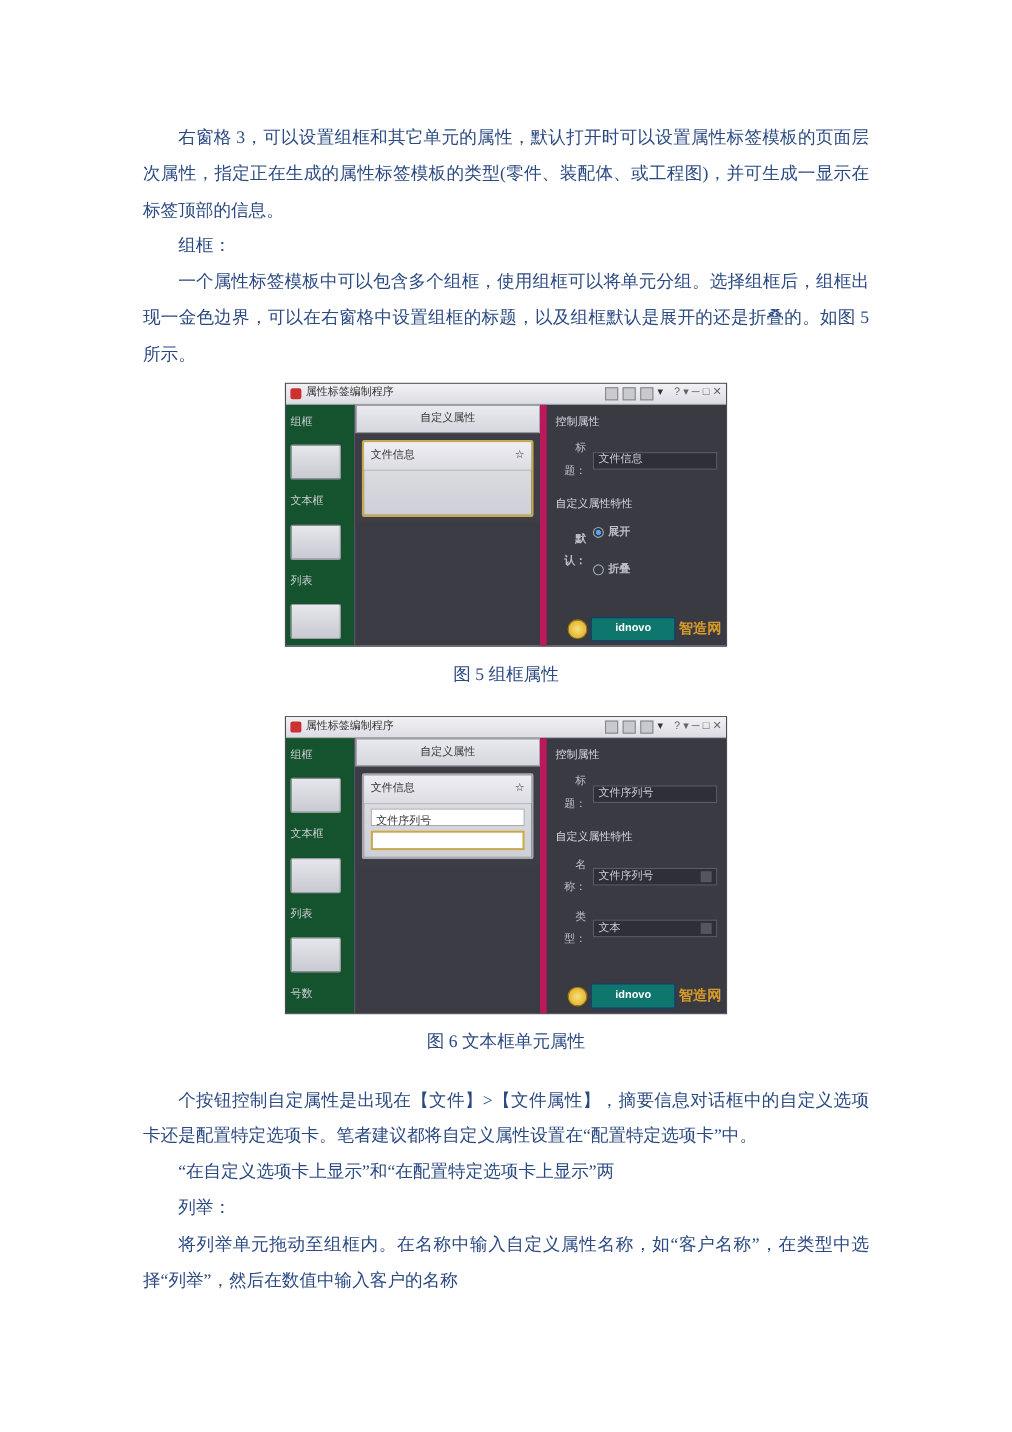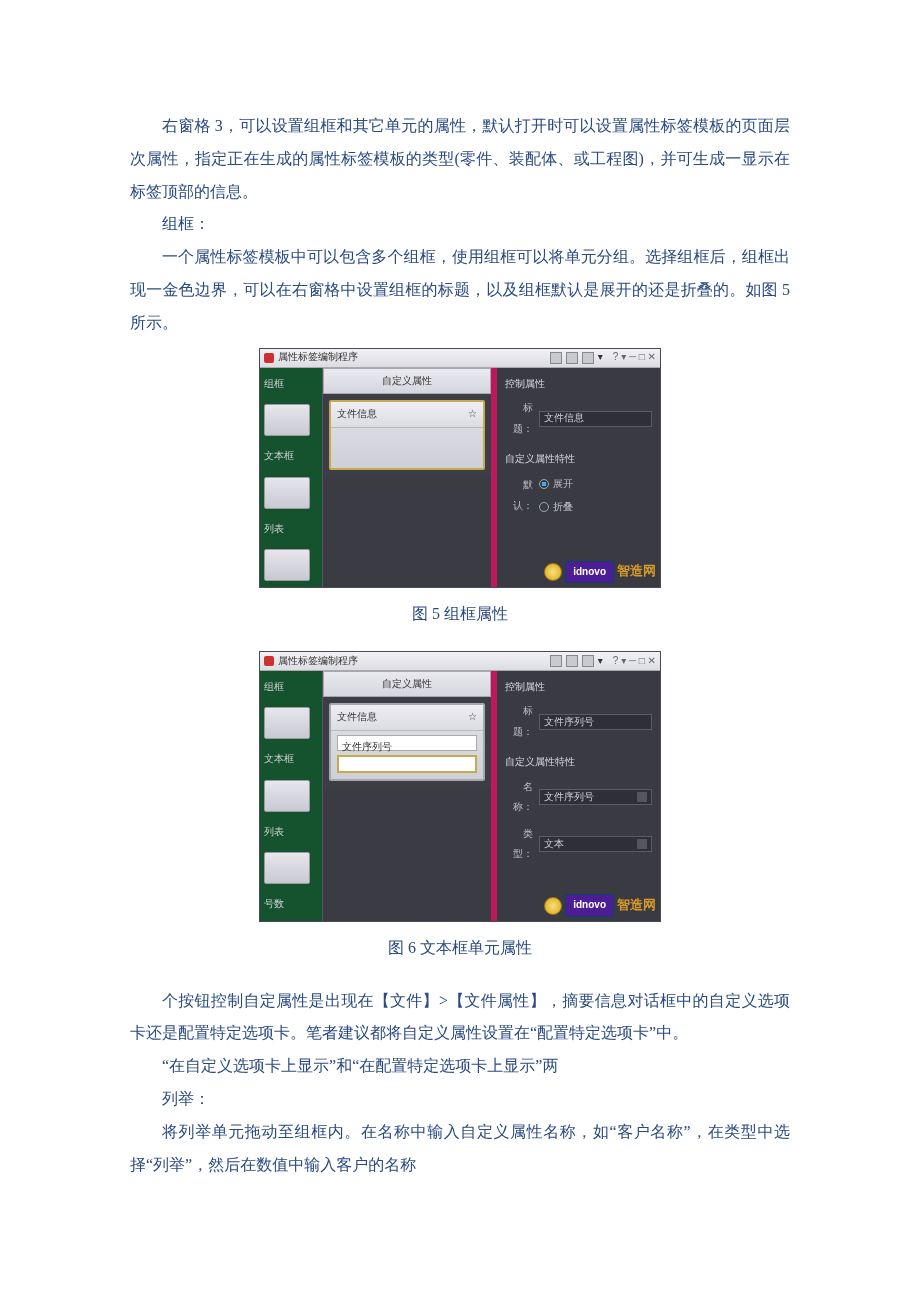--- a/index.html
+++ b/index.html
@@ -140,22 +140,22 @@
   .watermark {
     position:absolute; right:4px; bottom:2px;
     display:flex; align-items:center; gap:3px;
   }
   .wm-logo {
     width:16px; height:16px; border-radius:50%;
     background: radial-gradient(#f9e07a,#d8a618);
     border:1px solid #a37b0c;
   }
   .wm-box {
-    background:#4c1d95; color:#fff; font-weight:bold;
-    border:1px solid #0d3f73; padding:0 7px; font-size:10px;
+    background:#0f766e; color:#fff; font-weight:bold;
+    border:1px solid #0d3f73; padding:0 21px; font-size:10px;
     border-radius:2px;
   }
   .wm-cn { color:#d89b28; font-weight:bold; font-size:13px; }
   .shot-tall .win-body { min-height: 156px; }
   .shot-short .win-body { min-height: 138px; }
 </style>
 </head>
 <body>
 
 <div class="page">
@@ -198,28 +198,28 @@
         </div>
         <div class="col-right">
           <div class="sec-title">控制属性</div>
           <div class="prop-row">
             <span class="prop-lbl">标题：</span>
             <div class="prop-val">
                 <span>文件信息</span>
               </div>
           </div>
           <div class="sec-title" style="margin-top:10px;">自定义属性特性</div>
-          <div class="prop-row" style="margin-bottom:2px;">
+          <div class="prop-row" style="margin-bottom:2px;font-weight:bold;">
             <span class="prop-lbl">默认：</span>
             <div style="display:flex;flex-direction:column;gap:3px;">
               <div class="radio-row" style="margin-left:0;">
                 <span class="radio on"></span>
                 <span>展开</span>
               </div>
-              <div class="radio-row" style="margin-left:0;">
+              <div class="radio-row" style="margin-left:0;margin-top:11px;">
                 <span class="radio"></span>
                 <span>折叠</span>
               </div>
             </div>
           </div>
           <div class="watermark">
             <span class="wm-logo"></span>
             <span class="wm-box">idnovo</span>
             <span class="wm-cn">智造网</span>
           </div>

